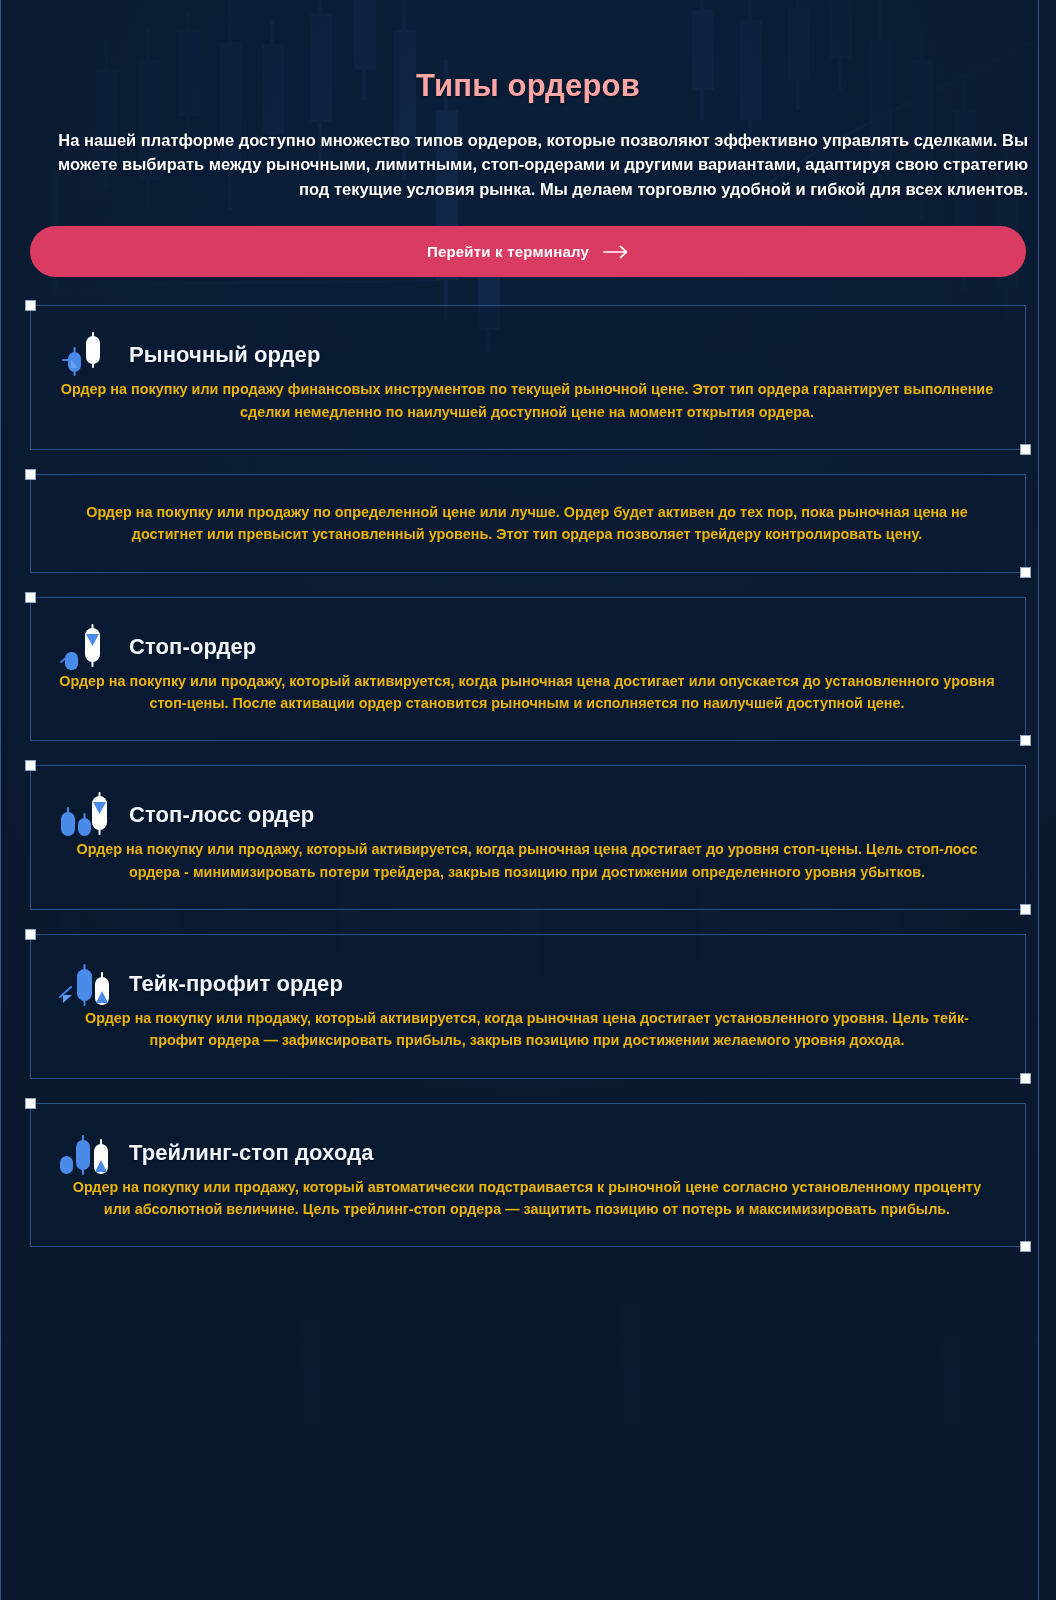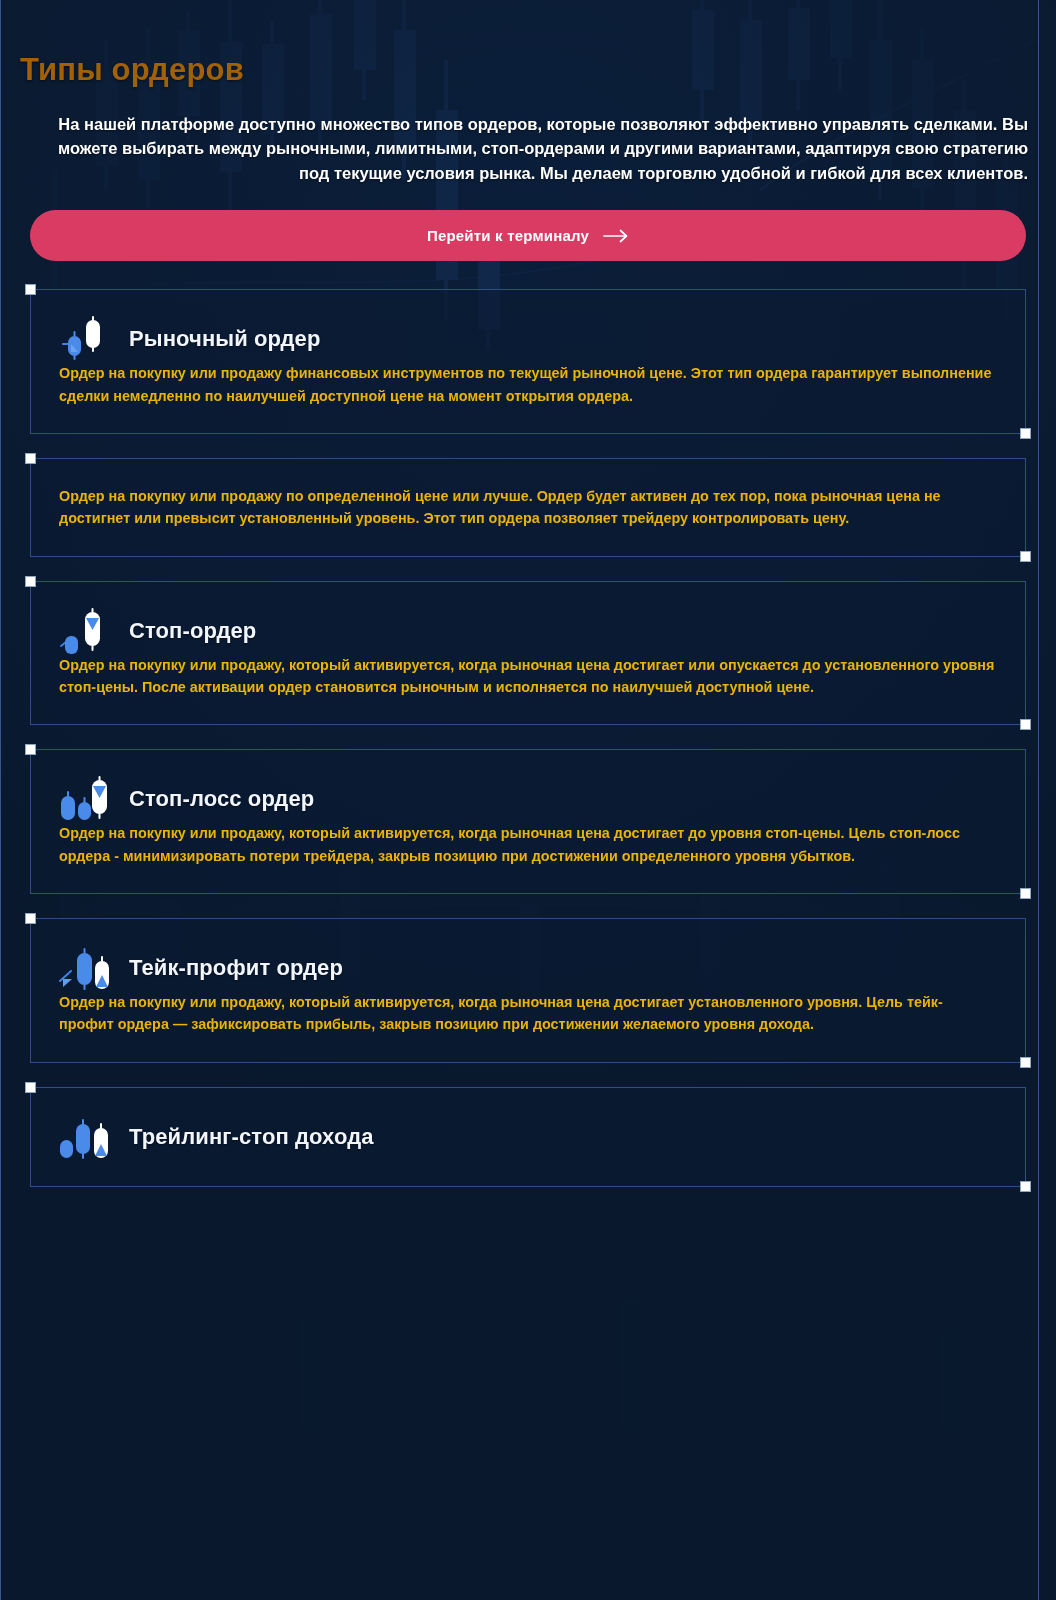--- a/index.html
+++ b/index.html
@@ -43,25 +43,27 @@
     z-index: 2;
     width: 1056px;
     height: 1600px;
     padding: 0 20px;
   }
 
   
   .hero { padding-top: 52px; }
 
   .hero-title {
+    text-align: center;
     font-size: 31px;
     font-weight: bold;
     letter-spacing: 0.2px;
-    color: #a16207;
+    color: #fca5a5;
     text-shadow: 0 1px 3px rgba(0,0,0,0.55);
+    margin-top: 16px;
   }
 
   .hero-sub {
     margin-top: 24px;
     text-align: right;
     font-size: 16.5px;
     font-weight: bold;
     line-height: 1.48;
     color: #ffffff;
     padding: 0 8px;
@@ -97,20 +99,21 @@
   
   .card-list { margin-top: 28px; }
 
   .card {
     position: relative;
     width: 996px;
     margin: 0 auto 24px auto;
     border: 1px solid #2e4f84;
     background: rgba(10,26,50,0.62);
     padding: 26px 30px 26px 28px;
+    text-align: center;
   }
 
   .card-head {
     display: flex;
     align-items: center;
     gap: 14px;
     min-height: 46px;
   }
 
   .card-icon {
@@ -327,17 +330,18 @@
           <svg class="card-icon" viewBox="0 0 56 46" xmlns="http://www.w3.org/2000/svg">
     <rect x="1" y="26" width="13" height="18" rx="6.5" fill="#4a8ae8"></rect>
     <rect x="17" y="10" width="14" height="30" rx="7" fill="#4a8ae8"></rect>
     <path d="M24 6 V10 M24 40 V44" stroke="#4a8ae8" stroke-width="2" stroke-linecap="round"></path>
     <rect x="35" y="14" width="14" height="30" rx="7" fill="#ffffff"></rect>
     <path d="M42 10 V14" stroke="#ffffff" stroke-width="2" stroke-linecap="round"></path>
     <path d="M36 42 L42 30 L48 42 Z" fill="#4a8ae8"></path>
   </svg>
           <h2 class="card-title">Трейлинг-стоп дохода</h2>
         </div>
+        <p class="card-body">Ордер на покупку или продажу, который автоматически подстраивается к рыночной цене согласно установленному проценту или абсолютной величине. Цель трейлинг-стоп ордера — защитить позицию от потерь и максимизировать прибыль.</p>
         <span class="handle br"></span>
       </article>
     </section>
 
 </div>
 
 </body></html>

